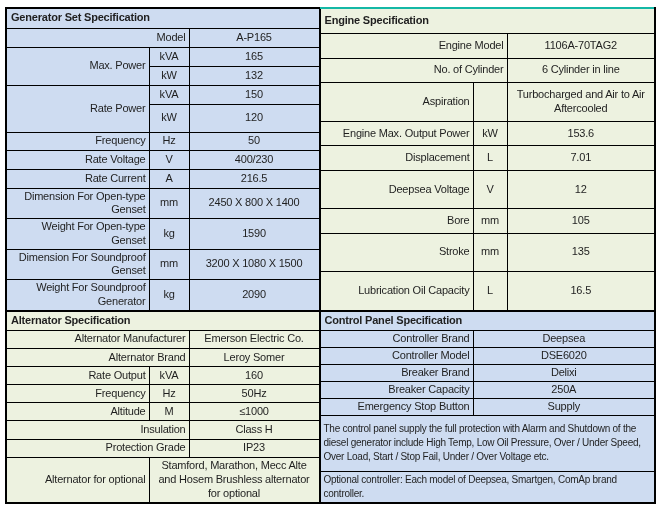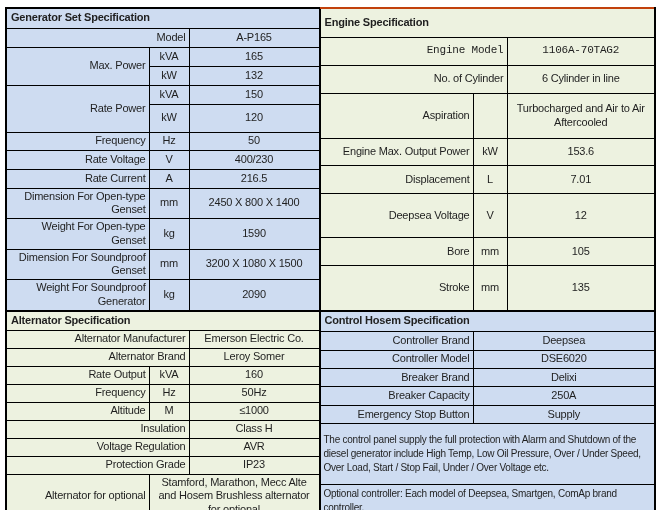--- a/index.html
+++ b/index.html
@@ -37,21 +37,21 @@
   .para {
     text-align: left;
     font-size: 10px;
     letter-spacing: -0.25px;
     line-height: 1.4;
     padding-left: 3px;
     padding-right: 1px;
   }
   
   #tbl-0 { border-top: 2px solid #000; border-left: 2px solid #000; }
-  #tbl-1 { border-top: 2px solid #c2410c; border-right: 2px solid #000; }
+  #tbl-1 { border-top: 2px solid #14b8a6; border-right: 2px solid #000; }
   #tbl-2 { border-bottom: 2px solid #000; border-left: 2px solid #000; }
   #tbl-3 { border-bottom: 2px solid #000; border-right: 2px solid #000; }
 </style>
 </head>
 <body style="background: rgb(255, 255, 255);">
 
 <div class="sheet">
   <table id="tbl-0" class="blue">
     <colgroup>
         <col style="width:143px">
@@ -124,21 +124,21 @@
   <table id="tbl-1" class="green">
     <colgroup>
         <col style="width:153px">
         <col style="width:34px">
         <col style="width:148px">
       </colgroup>
     <tbody>
         <tr style="height: 20px;">
           <td class="hdr" colspan="3">Engine Specification</td>
         </tr>
-        <tr style="height: 19px; font-family: Liberation Mono, monospace;">
+        <tr style="height: 19px;">
           <td class="lbl" colspan="2">Engine Model</td>
           <td class="ctr">1106A-70TAG2</td>
         </tr>
         <tr style="height: 19px;">
           <td class="lbl" colspan="2">No. of Cylinder</td>
           <td class="ctr">6 Cylinder in line</td>
         </tr>
         <tr style="height: 28px; padding-left: 32px;">
           <td class="lbl">Aspiration</td>
           <td class="ctr"></td>
@@ -162,20 +162,25 @@
         <tr style="height: 19px;">
           <td class="lbl">Bore</td>
           <td class="ctr">mm</td>
           <td class="ctr">105</td>
         </tr>
         <tr style="height: 30px;">
           <td class="lbl">Stroke</td>
           <td class="ctr">mm</td>
           <td class="ctr">135</td>
         </tr>
+        <tr style="height: 30px;">
+          <td class="lbl">Lubrication Oil Capacity</td>
+          <td class="ctr">L</td>
+          <td class="ctr">16.5</td>
+        </tr>
       </tbody>
   </table>
   <table id="tbl-2" class="green">
     <colgroup>
         <col style="width:143px">
         <col style="width:40px">
         <col style="width:130px">
       </colgroup>
     <tbody>
         <tr style="height: 19px;">
@@ -202,42 +207,38 @@
         <tr style="height: 18px;">
           <td class="lbl">Altitude</td>
           <td class="ctr">M</td>
           <td class="ctr">≤1000</td>
         </tr>
         <tr style="height: 18px;">
           <td class="lbl" colspan="2">Insulation</td>
           <td class="ctr">Class H</td>
         </tr>
         <tr style="height: 18px;">
-          <td class="lbl" colspan="2">Voltage Regulation</td>
-          <td class="ctr">AVR</td>
-        </tr>
-        <tr style="height: 18px;">
           <td class="lbl" colspan="2">Protection Grade</td>
           <td class="ctr">IP23</td>
         </tr>
         <tr style="height: 32px;">
           <td class="lbl">Alternator for optional</td>
           <td class="ctr" colspan="2">Stamford, Marathon, Mecc Alte and Hosem Brushless alternator for optional</td>
         </tr>
       </tbody>
   </table>
   <table id="tbl-3" class="blue">
     <colgroup>
         <col style="width:153px">
         <col style="width:34px">
         <col style="width:148px">
       </colgroup>
     <tbody>
         <tr style="height: 19px;">
-          <td class="hdr" colspan="3">Control Hosem Specification</td>
+          <td class="hdr" colspan="3">Control Panel Specification</td>
         </tr>
         <tr style="height: 17px;">
           <td class="lbl">Controller Brand</td>
           <td class="ctr" colspan="2">Deepsea</td>
         </tr>
         <tr style="height: 17px;">
           <td class="lbl">Controller Model</td>
           <td class="ctr" colspan="2">DSE6020</td>
         </tr>
         <tr style="height: 17px;">

